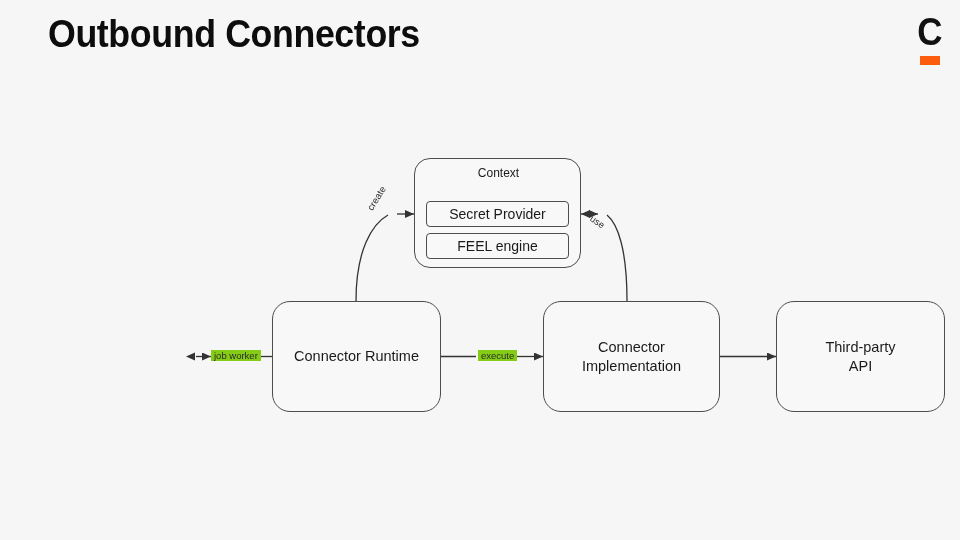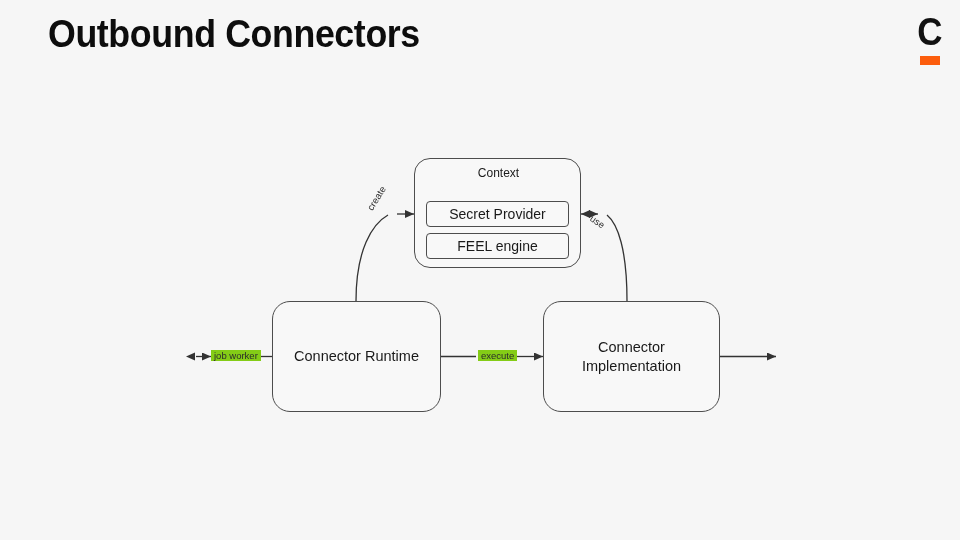--- a/index.html
+++ b/index.html
@@ -219,20 +219,26 @@
     <span>Connector Runtime</span>
   </div>
 
   <div class="node" id="node-impl">
     <span>
       <span>Connector</span><br>
       <span>Implementation</span>
     </span>
   </div>
 
+  <div class="node" id="node-thirdparty">
+    <span>
+      <span>Third-party</span><br>
+      <span>API</span>
+    </span>
+  </div>
 
   <div id="node-context">
     <div id="context-label">Context</div>
   </div>
   <div class="subnode" id="sub-secret">
     <span>Secret Provider</span>
   </div>
   <div class="subnode" id="sub-feel">
     <span>FEEL engine</span>
   </div>

